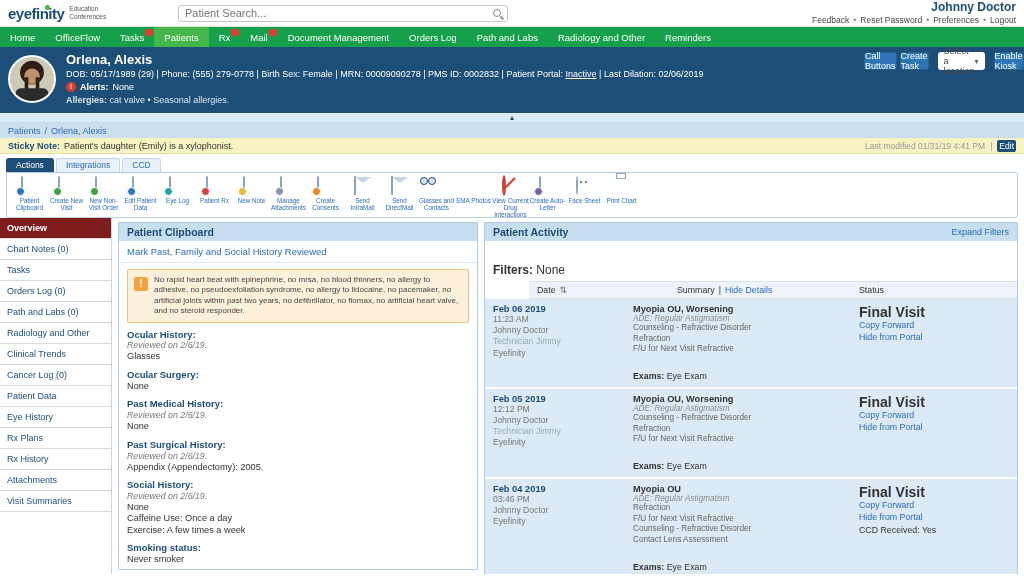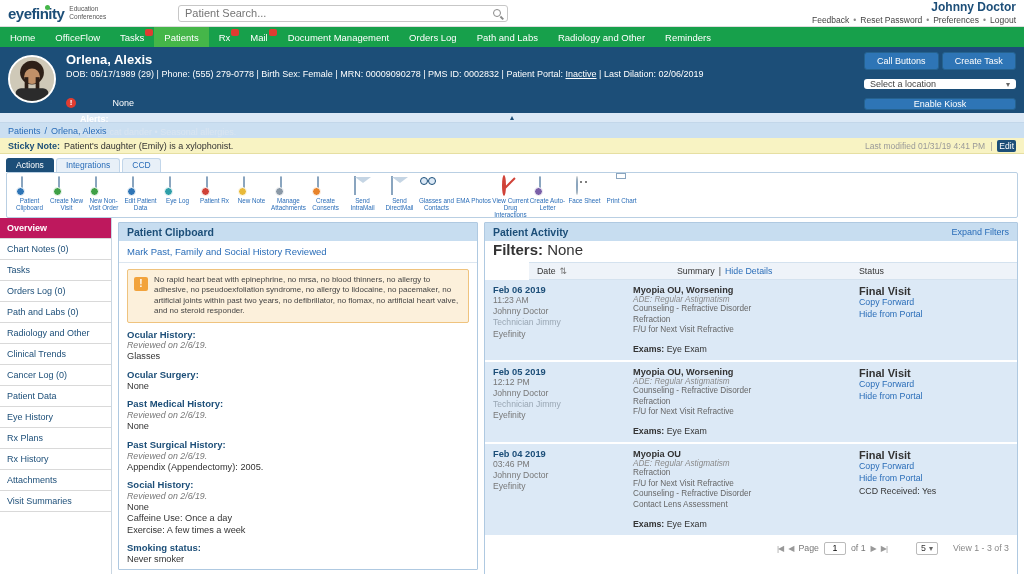--- a/index.html
+++ b/index.html
@@ -38,23 +38,23 @@
   .banner { height:66px; background:#1C4E78; color:#fff; display:flex; gap:10px; padding:5px 8px; }
   .avatar { width:48px; height:48px; border-radius:50%; overflow:hidden; border:2px solid #fff;
     flex:none; margin-top:3px; background:#d8d4c8; }
   .binfo { flex:1; min-width:0; }
   .bname { font-size:13px; font-weight:bold; }
   .bline { font-size:9px; margin-top:2px; white-space:nowrap; }
   .portal-link { text-decoration:underline; cursor:pointer; }
   .balerts { font-size:9px; margin-top:3px; display:flex; align-items:center; gap:4px; }
   .alert-ico { width:10px; height:10px; background:#E03C31; border-radius:50%; color:#fff;
     font-size:8px; font-weight:bold; text-align:center; line-height:10px; flex:none; }
-  .blabel { font-weight:bold;margin-top:32px; }
+  .blabel { font-weight:bold; }
   .ballergies { font-size:9px; margin-top:3px; color:#d9e5f1; }
-  .bbuttons { width:152px; flex:none; display:flex; flex-direction:column; gap:9px; }
+  .bbuttons { width:152px; flex:none; display:flex; flex-direction:row; gap:9px; }
   .brow { display:flex; gap:3px; }
   .btn-blue { background:#2E75B6; color:#fff; border:1px solid #25628f; border-radius:3px;
     font-size:9px; height:18px; display:flex; align-items:center; justify-content:center;
     flex:1; cursor:pointer; }
   .loc-select { background:#fff; color:#444; border-radius:3px; height:18px; font-size:9px;
     display:flex; align-items:center; justify-content:space-between; padding:0 6px; cursor:pointer; }
   .chev { color:#666; font-size:8px; }
 
   
   .collapse-strip { height:10px; background:#DCE9F6; text-align:center; font-size:8px;
@@ -108,21 +108,21 @@
     background:#555; border-radius:50%; box-shadow:5px 0 0 #555; }
   .i-print { width:15px; height:9px; margin:6px auto 0; background:#8aa5bf; border-radius:2px; position:relative; }
   .i-print::before { content:""; position:absolute; top:-4px; left:3px; width:8px; height:4px;
     background:#fff; border:1px solid #8aa5bf; }
 
   
   .main { display:flex; height:356px; }
   .sidebar { width:112px; flex:none; border-right:1px solid #c9d6e2; background:#fff; }
   .side-item { height:21px; display:flex; align-items:center; padding:0 7px; font-size:9px;
     color:#1C4E78; border-bottom:1px solid #d9d9d9; cursor:pointer; white-space:nowrap; }
-  .side-item.active { background:#be185d; color:#fff; font-weight:bold; }
+  .side-item.active { background:#7f1d1d; color:#fff; font-weight:bold; }
   .content { flex:1; display:flex; gap:6px; padding:4px 6px; align-items:flex-start; overflow:hidden; height:100%; }
   .panel { border:1px solid #AFC9E1; background:#fff; border-radius:1px; }
   .panel-head { background:#C7DDF0; color:#1C4E78; font-weight:bold; font-size:10.5px;
     padding:3px 8px; display:flex; align-items:center; }
   .head-link { margin-left:auto; font-weight:normal; font-size:9px; color:#2A6DB8; cursor:pointer; }
 
   
   .clip-panel { width:360px; flex:none; height:100%; overflow:hidden; display:flex; flex-direction:column; }
   .clip-body { overflow:hidden; flex:1; padding-bottom:4px; }
   .mark-link { color:#2A6DB8; font-size:9.5px; padding:5px 8px; border-bottom:1px solid #dce6f0; cursor:pointer; }
@@ -130,40 +130,40 @@
     padding:5px 6px; font-size:8px; color:#444; border-radius:2px; line-height:1.3; }
   .warn-ico { width:14px; height:14px; background:#F2A33C; color:#fff; font-weight:bold;
     text-align:center; line-height:14px; border-radius:2px; font-size:10px; flex:none; margin-top:2px; }
   .sec { margin:6px 8px 0; line-height:1.25; }
   .sec-h { color:#1C4E78; font-weight:bold; font-size:9.5px; }
   .sec-meta { font-style:italic; color:#777; font-size:8.8px; }
   .sec-line { font-size:9.2px; color:#333; }
 
   
   .act-panel { flex:1; display:flex; flex-direction:column; }
-  .filters { font-size:15px; padding:0 8px 4px; }
+  .filters { font-size:12px; padding:22px 8px 4px; }
   .atable-head { display:flex; background:#EEF3F9; border-top:1px solid #d4e2ef;
     border-bottom:1px solid #d4e2ef; font-size:8.8px; color:#333; padding:3px 8px; align-items:center;margin-left:44px; }
   .col-date { width:140px; flex:none; display:flex; align-items:center; gap:4px; }
   .col-sum { flex:1; display:flex; gap:4px; align-items:center; }
   .col-status { width:150px; flex:none; }
   .sort-ico { color:#777; cursor:pointer; font-size:9px; }
   .tlink { color:#2A6DB8; cursor:pointer; }
   .arow { display:flex; background:#DCE9F6; border-bottom:2px solid #fff; padding:5px 8px 6px;
     font-size:8.6px; cursor:pointer; }
   .adate { color:#1C4E78; font-weight:bold; font-size:9.3px; }
   .asub { color:#777; line-height:1.3; }
   .atech { color:#9aa7b4; line-height:1.3; }
   .arow .col-sum { display:block; }
   .atitle { color:#333; font-weight:bold; font-size:9.2px; }
   .asubtitle { font-style:italic; color:#8a8a8a; font-size:8.2px; }
   .aline { color:#666; font-size:8.2px; line-height:1.3; }
-  .aexams { margin-top:8px; font-size:8.8px; color:#333; }
+  .aexams { margin-top:16px; font-size:8.8px; color:#333; }
   .aexams b { font-weight:bold; }
-  .astatus { color:#333; font-weight:bold; font-size:11px; }
+  .astatus { color:#333; font-weight:bold; font-size:14px; }
   .alink { color:#2A6DB8; font-size:8.8px; line-height:1.35; cursor:pointer; }
   .accd { color:#333; font-size:8.8px; margin-top:1px; }
   .pager { display:flex; align-items:center; gap:5px; padding:5px 8px 2px; font-size:8.8px; color:#777; }
   .pager .spacer { flex:1; }
   .pg-ico { color:#999; cursor:pointer; font-size:8px; letter-spacing:-1px; }
   .pg-in { width:22px; height:13px; font-size:8.8px; text-align:center; border:1px solid #bbb;
     border-radius:2px; font-family:"Liberation Sans",sans-serif; }
   .size-box { border:1px solid #bbb; border-radius:2px; background:#fff; padding:0 4px; height:13px;
     display:flex; align-items:center; gap:3px; font-size:8.8px; color:#333; cursor:pointer; margin-left:24px; }
   .view-txt { margin-left:10px; color:#888; }
@@ -255,21 +255,21 @@
       <span class="portal-link">Inactive</span>
       <span>|  Last Dilation: 02/06/2019</span>
     </div>
     <div class="balerts">
       <span class="alert-ico">!</span>
       <span class="blabel">Alerts:</span>
       <span>None</span>
     </div>
     <div class="ballergies">
       <span class="blabel">Allergies:</span>
-      <span>cat dander • Seasonal allergies.</span>
+      <span>cat valve • Seasonal allergies.</span>
     </div>
   </div>
   <div class="bbuttons">
     <div class="brow">
       <div class="btn-blue">Call Buttons</div>
       <div class="btn-blue">Create Task</div>
     </div>
     <div class="loc-select">
       <span>Select a location</span>
       <span class="chev">▾</span>

